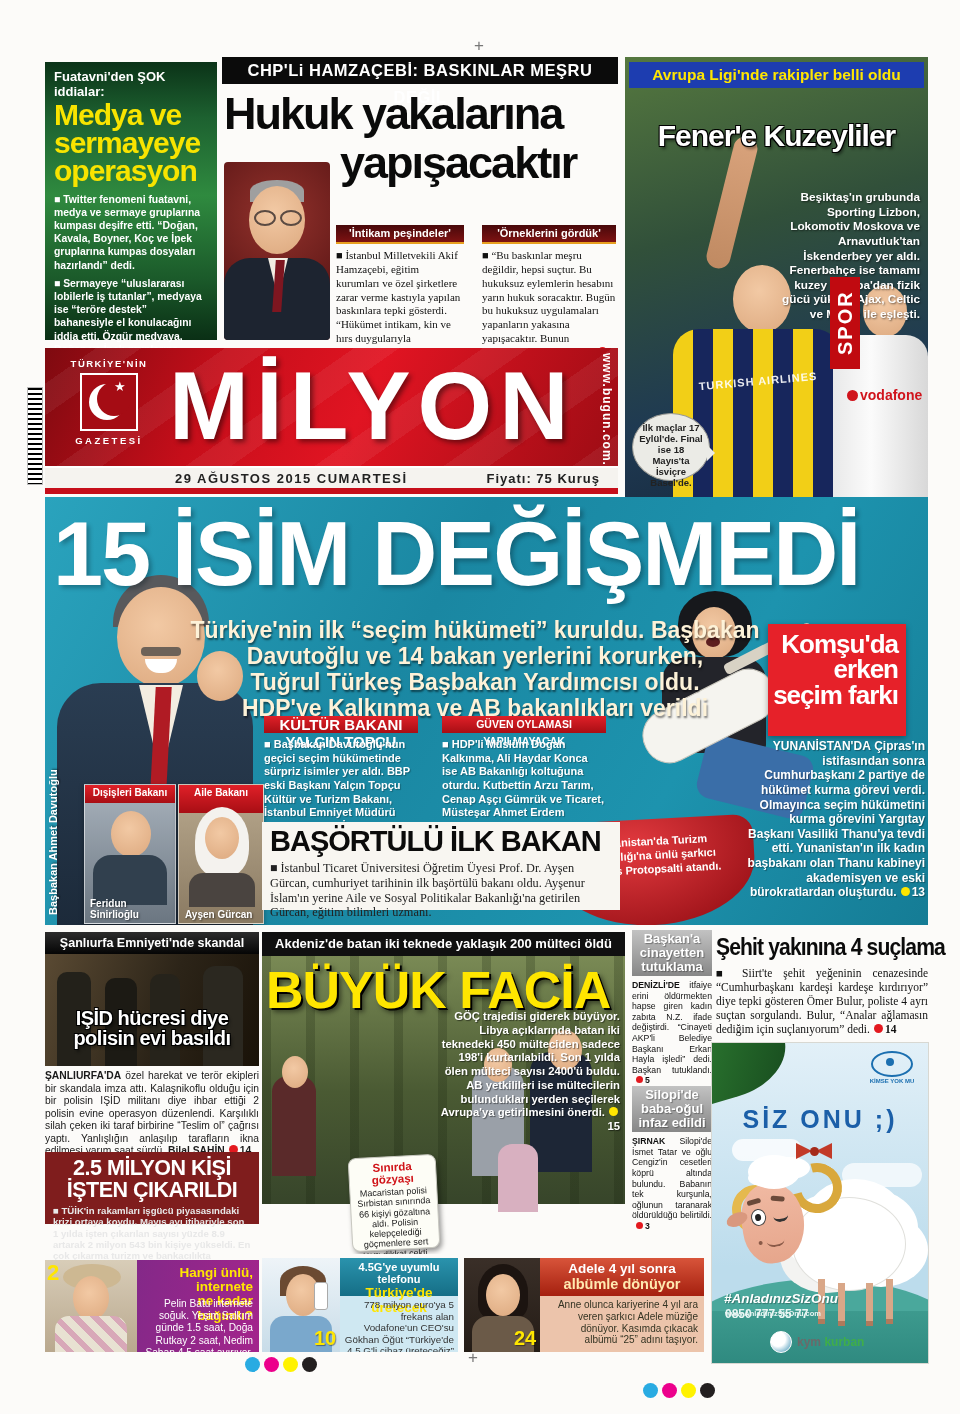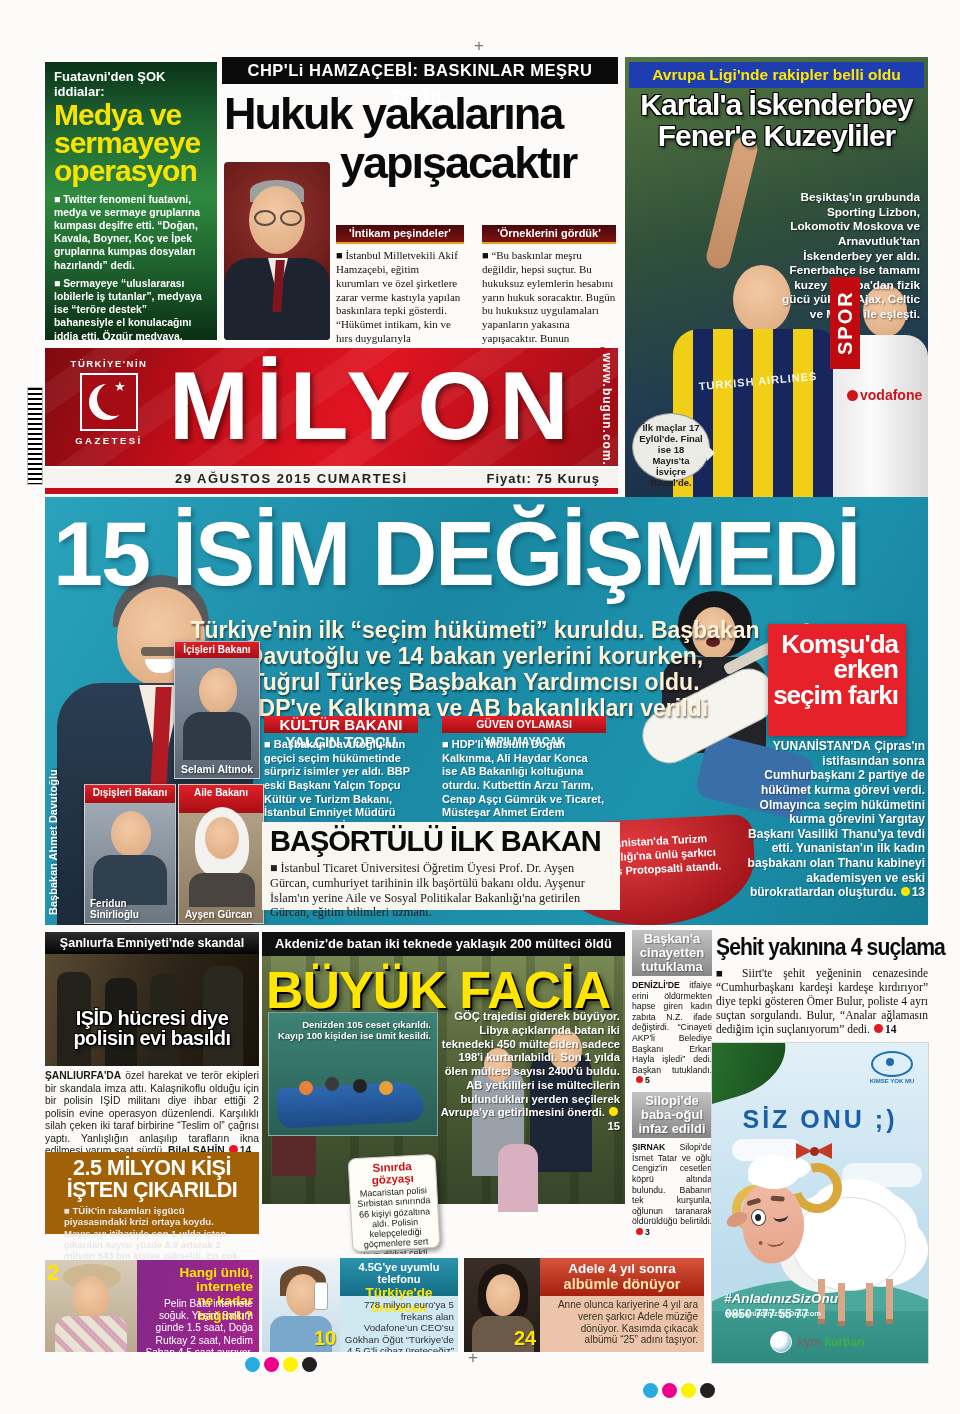--- a/index.html
+++ b/index.html
@@ -74,21 +74,20 @@
     <div class="abs face" style="left:108px;top:208px;width:58px;height:68px"></div>
     <div class="abs" style="left:48px;top:272px;width:168px;height:168px;background:repeating-linear-gradient(90deg,#f2cf17 0 20px,#17265c 20px 40px);border-radius:26px 26px 0 0"></div>
     <div class="abs b ctr" style="left:58px;top:318px;width:150px;color:rgba(255,255,255,.9);font-size:11px;transform:rotate(-5deg);letter-spacing:1px">TURKISH AIRLINES</div>
 
     <div class="abs face" style="left:238px;top:228px;width:44px;height:52px"></div>
     <div class="abs" style="left:208px;top:278px;width:95px;height:162px;background:linear-gradient(90deg,#e9e9e9,#fbfbfb 40%,#d8d8d8);border-radius:22px 22px 0 0">
       <div class="abs b" style="left:14px;top:52px;color:#d0141c;font-size:14px"><span style="display:inline-block;width:11px;height:11px;border-radius:50%;background:#d0141c;vertical-align:-1px;margin-right:2px"></span><span>vodafone</span></div>
     </div>
 
     <div class="abs ctr b" style="left:4px;top:5px;width:295px;height:26px;background:#1d3db0;color:#ffe600;font-size:15.5px;line-height:26px">Avrupa Ligi'nde rakipler belli oldu</div>
-    <div class="abs ctr b w stroke" style="left:0;top:33px;width:100%;font-size:30px;letter-spacing:-1px;line-height:1">Kartal'a İskenderbey</div>
     <div class="abs ctr b w stroke" style="left:0;top:64px;width:100%;font-size:30px;letter-spacing:-1px;line-height:1">Fener'e Kuzeyliler</div>
     <div class="abs rt b w ts" style="left:145px;top:133px;width:150px;font-size:11.8px;line-height:1.24">Beşiktaş'ın grubunda Sporting Lizbon, Lokomotiv Moskova ve Arnavutluk'tan İskenderbey yer aldı. Fenerbahçe ise tamamı kuzey Avrupa'dan fizik gücü yüksek Ajax, Celtic ve Molde ile eşleşti.</div>
 
     <div class="abs ctr b" style="left:7px;top:356px;width:78px;height:68px;background:#ebebe6;border:1px solid #9a9a94;border-radius:50%;color:#222;font-size:9.5px;line-height:1.15;padding:9px 5px;box-sizing:border-box">İlk maçlar 17 Eylül'de. Final ise 18 Mayıs'ta İsviçre Basel'de.</div>
     <div class="abs" style="left:82px;top:388px;width:0;height:0;border:8px solid transparent;border-left-color:#ebebe6"></div>
 
     <div class="abs vert up ctr b w" style="left:205px;top:220px;width:30px;height:92px;background:#c00a10;font-size:20px;letter-spacing:2px;line-height:30px">SPOR</div>
   </div>
 
   <div class="abs" style="left:28px;top:388px;width:14px;height:96px;background:repeating-linear-gradient(180deg,#000 0 2px,#fff 2px 5px);outline:1px solid #bbb"></div>
@@ -144,26 +143,20 @@
     </div>
 
     <div class="abs b w" style="left:8px;top:6px;width:872px;font-size:90px;letter-spacing:-2px;white-space:nowrap;text-shadow:3px 3px 4px rgba(0,20,30,.3)">15 İSİM DEĞİŞMEDİ</div>
     <div class="abs ctr b" style="left:130px;top:120px;width:600px;color:#fdf2d8;font-size:23px;line-height:1.13;text-shadow:1px 2px 2px rgba(0,0,0,.5)">
       <div>Türkiye'nin ilk “seçim hükümeti” kuruldu. Başbakan</div>
       <div>Davutoğlu ve 14 bakan yerlerini korurken,</div>
       <div>Tuğrul Türkeş Başbakan Yardımcısı oldu.</div>
       <div>HDP'ye Kalkınma ve AB bakanlıkları verildi</div>
     </div>
 
-    <div class="abs card" style="left:129px;top:144px;width:84px;height:136px;background:linear-gradient(#93a0ae,#5a6572)">
-      <div class="redbar" style="height:16px;font-size:10px;line-height:16px">İçişleri Bakanı</div>
-      <div class="abs face" style="left:24px;top:26px;width:38px;height:46px"></div>
-      <div class="abs" style="left:8px;top:70px;width:68px;height:48px;background:#2e3a46;border-radius:18px 18px 0 0"></div>
-      <div class="abs ctr b w ts" style="left:0;bottom:3px;width:100%;font-size:10.5px">Selami Altınok</div>
-    </div>
     <div class="abs card" style="left:39px;top:287px;width:90px;height:138px;background:linear-gradient(#a8b2bc,#6b7681)">
       <div class="redbar" style="height:18px;font-size:10px;line-height:16px">Dışişleri Bakanı</div>
       <div class="abs face" style="left:26px;top:26px;width:40px;height:46px"></div>
       <div class="abs" style="left:8px;top:70px;width:74px;height:50px;background:#31404e;border-radius:18px 18px 0 0"></div>
       <div class="abs b w ts" style="left:5px;bottom:3px;font-size:10px;line-height:1.1">Feridun Sinirlioğlu</div>
     </div>
     <div class="abs card" style="left:133px;top:287px;width:84px;height:138px;background:linear-gradient(#b9a98e,#8a7a62)">
       <div class="redbar" style="height:28px;font-size:10px;line-height:16px">Aile Bakanı</div>
       <div class="abs" style="left:16px;top:22px;width:54px;height:70px;background:#f4f2ee;border-radius:50% 50% 40% 40%"></div>
       <div class="abs face" style="left:26px;top:32px;width:34px;height:42px"></div>
@@ -201,21 +194,21 @@
       <div class="abs" style="left:105px;top:20px;width:30px;height:92px;background:#26231b;border-radius:10px 10px 0 0"></div>
       <div class="abs" style="left:158px;top:12px;width:40px;height:100px;background:#2b2820;border-radius:12px 12px 0 0"></div>
       <div class="abs ctr b w stroke" style="left:0;top:54px;width:100%;font-size:20px;line-height:1.02;letter-spacing:-.5px">
         <div>IŞİD hücresi diye</div>
         <div>polisin evi basıldı</div>
       </div>
     </div>
     <p style="font-size:10.3px;line-height:1.22;color:#1a1a1a;margin:4px 0 0;text-align:justify"><b>ŞANLIURFA'DA</b><span> özel harekat ve terör ekipleri bir skandala imza attı. Kalaşnikoflu olduğu için bir polisin IŞİD militanı diye ihbar ettiği 2 polisin evine operasyon düzenlendi. Karşılıklı silah çeken iki taraf birbirine “Teslim ol” çağrısı yaptı. Yanlışlığın anlaşılıp tarafların ikna edilmesi yarım saat sürdü.</span> <b>Bilal ŞAHİN</b><span class="pg r"></span><b>14</b></p>
   </div>
 
-  <div class="abs" style="left:45px;top:1152px;width:214px;height:82px;background:#a16207;padding:6px 19px;box-sizing:border-box">
+  <div class="abs" style="left:45px;top:1152px;width:214px;height:72px;background:#7f1d1d;padding:6px 8px;box-sizing:border-box">
     <div class="ctr b w" style="font-size:21.5px;line-height:1;letter-spacing:-.5px">
       <div>2.5 MİLYON KİŞİ</div>
       <div>İŞTEN ÇIKARILDI</div>
     </div>
     <p class="b" style="color:#e8e8e8;font-size:9.6px;line-height:1.18;margin:4px 0 0"><span>■ TÜİK'in rakamları işgücü piyasasındaki krizi ortaya koydu. Mayıs ayı itibariyle son 1 yılda işten çıkarılan sayısı yüzde 8.9 artarak 2 milyon 543 bin kişiye yükseldi. En çok çıkarma turizm ve bankacılıkta görüldü.</span><span class="pg y"></span><b class="w">6</b></p>
   </div>
 
   <div class="abs" style="left:45px;top:1260px;width:214px;height:92px;background:linear-gradient(100deg,#6f2b86,#a3258c);overflow:hidden">
     <div class="abs" style="left:0;top:0;width:92px;height:92px;background:linear-gradient(#d8cdb8,#b9a88e)">
       <div class="abs" style="left:18px;top:4px;width:58px;height:26px;background:#cdb892;border-radius:50%"></div>
@@ -238,31 +231,20 @@
       <div class="abs" style="left:268px;top:96px;width:62px;height:120px;background:#1d2636;border-radius:20px 20px 0 0"></div>
       <div class="abs face" style="left:286px;top:74px;width:34px;height:40px"></div>
       <div class="abs" style="left:210px;top:110px;width:52px;height:110px;background:#9aa0a8;border-radius:20px 20px 0 0"></div>
       <div class="abs face" style="left:222px;top:92px;width:28px;height:34px"></div>
       <div class="abs" style="left:236px;top:188px;width:40px;height:68px;background:#d8b0c0;border-radius:14px 14px 0 0"></div>
       <div class="abs" style="left:10px;top:120px;width:44px;height:100px;background:#5a2a2a;border-radius:16px 16px 0 0"></div>
       <div class="abs face" style="left:20px;top:100px;width:26px;height:32px"></div>
 
       <div class="abs b" style="left:4px;top:4px;width:356px;color:#ffe600;font-size:52px;letter-spacing:-1px;white-space:nowrap;text-shadow:2px 2px 0 #000,4px 4px 5px rgba(0,0,0,.5)">BÜYÜK FACİA</div>
 
-      <div class="abs" style="left:6px;top:56px;width:168px;height:122px;background:linear-gradient(#3d8376,#2a5e54);border:1px solid rgba(255,255,255,.4)">
-        <div class="rt b w ts" style="padding:6px 6px 0;font-size:9.5px;line-height:1.2">
-          <div>Denizden 105 ceset çıkarıldı.</div>
-          <div>Kayıp 100 kişiden ise ümit kesildi.</div>
-        </div>
-        <div class="abs" style="left:8px;bottom:10px;width:146px;height:40px;background:linear-gradient(#2e68b0,#1d4a86);border-radius:8px 30px 18px 18px;transform:rotate(-3deg)"></div>
-        <div class="abs" style="left:30px;bottom:40px;width:14px;height:14px;background:#e8823a;border-radius:50%"></div>
-        <div class="abs" style="left:56px;bottom:44px;width:14px;height:14px;background:#3a3a3a;border-radius:50%"></div>
-        <div class="abs" style="left:84px;bottom:42px;width:14px;height:14px;background:#222;border-radius:50%"></div>
-        <div class="abs" style="left:110px;bottom:40px;width:14px;height:14px;background:#e8a03a;border-radius:50%"></div>
-      </div>
 
       <p class="abs rt b w" style="left:176px;top:54px;width:182px;font-size:11.3px;line-height:1.22;margin:0;text-shadow:1px 1px 1px rgba(0,0,0,.5)"><b>GÖÇ</b><span> trajedisi giderek büyüyor. Libya açıklarında batan iki teknedeki 450 mülteciden sadece 198'i kurtarılabildi. Son 1 yılda ölen mülteci sayısı 2400'ü buldu. AB yetkilileri ise mültecilerin bulundukları yerden seçilerek Avrupa'ya getirilmesini önerdi.</span><span class="pg y"></span><b>15</b></p>
 
       <div class="abs ctr" style="left:88px;top:200px;width:88px;height:94px;background:#fdfdf6;border:1px solid #c8c8c0;border-radius:8px;transform:rotate(-3deg);padding:4px;box-sizing:border-box;box-shadow:2px 3px 5px rgba(0,0,0,.4)">
         <div class="b" style="color:#d01318;font-size:11.5px">Sınırda gözyaşı</div>
         <div style="color:#222;font-size:9px;line-height:1.14;margin-top:2px">Macaristan polisi Sırbistan sınırında 66 kişiyi gözaltına aldı. Polisin kelepçelediği göçmenlere sert tavrı dikkat çekti.</div>
       </div>
     </div>
   </div>
 
@@ -291,21 +273,21 @@
       <div class="b w" style="font-size:13.5px">Adele 4 yıl sonra</div>
       <div class="b" style="color:#ffe9b0;font-size:14.5px">albümle dönüyor</div>
     </div>
     <p class="abs rt" style="left:84px;top:41px;width:150px;font-size:10px;line-height:1.18;color:#332;margin:0">Anne olunca kariyerine 4 yıl ara veren şarkıcı Adele müziğe dönüyor. Kasımda çıkacak albümü “25” adını taşıyor.</p>
     <div class="abs b" style="left:50px;bottom:2px;color:#ffe600;font-size:20px;text-shadow:1px 1px 1px rgba(0,0,0,.4)">24</div>
   </div>
 
   <div class="abs" style="left:632px;top:930px;width:80px">
     <div class="graybar" style="height:44px;font-size:13px;line-height:1.08;padding-top:2px">Başkan'a cinayetten tutuklama</div>
     <p style="font-size:8.7px;line-height:1.22;color:#111;margin:4px 0 0;text-align:justify"><b>DENİZLİ'DE</b><span> itfaiye erini öldürmekten hapse giren kadın zabıta N.Z. ifade değiştirdi. “Cinayeti AKP'li Belediye Başkanı Erkan Hayla işledi” dedi. Başkan tutuklandı.</span><span class="pg r" style="width:7px;height:7px"></span><b>5</b></p>
-    <div class="graybar" style="height:44px;font-size:13px;line-height:1.08;padding-top:2px;margin-top:6px">Silopi'de baba-oğul infaz edildi</div>
+    <div class="graybar" style="height:44px;font-size:13px;line-height:1.08;padding-top:2px;margin-top:0">Silopi'de baba-oğul infaz edildi</div>
     <p style="font-size:8.7px;line-height:1.22;color:#111;margin:4px 0 0;text-align:justify"><b>ŞIRNAK</b><span> Silopi'de İsmet Tatar ve oğlu Cengiz'in cesetleri köprü altında bulundu. Babanın tek kurşunla, oğlunun taranarak öldürüldüğü belirtildi.</span><span class="pg r" style="width:7px;height:7px"></span><b>3</b></p>
   </div>
 
   <div class="abs" style="left:716px;top:933px;width:212px">
     <div class="b" style="font-size:24px;letter-spacing:-1px;color:#0b0b0b;white-space:nowrap;transform:scaleX(.88);transform-origin:left">Şehit yakınına 4 suçlama</div>
     <p class="serif" style="font-size:11.5px;line-height:1.22;color:#111;margin:5px 0 0;text-align:justify"><span>■ Siirt'te şehit yeğeninin cenazesinde “Cumhurbaşkanı kardeşi kardeşe kırdırıyor” diye tepki gösteren Ömer Bulur, poliste 4 ayrı suçtan sorgulandı. Bulur, “Analar ağlamasın dediğim için suçlanıyorum” dedi.</span><span class="pg r"></span><b>14</b></p>
   </div>
 
   <div class="abs" style="left:712px;top:1043px;width:216px;height:320px;overflow:hidden;background:linear-gradient(#e2f0f8,#bcdcec 70%);box-shadow:0 0 0 1px #d8d8d2">
 

